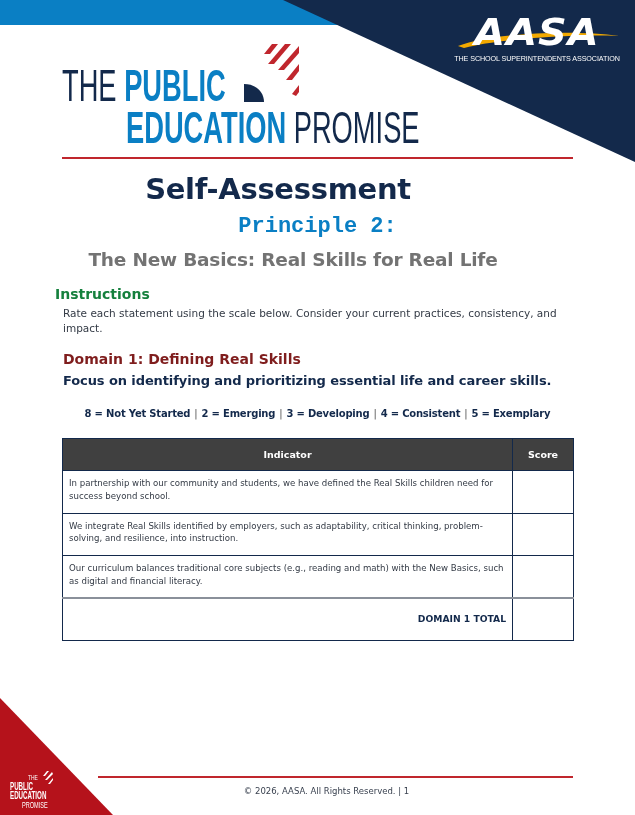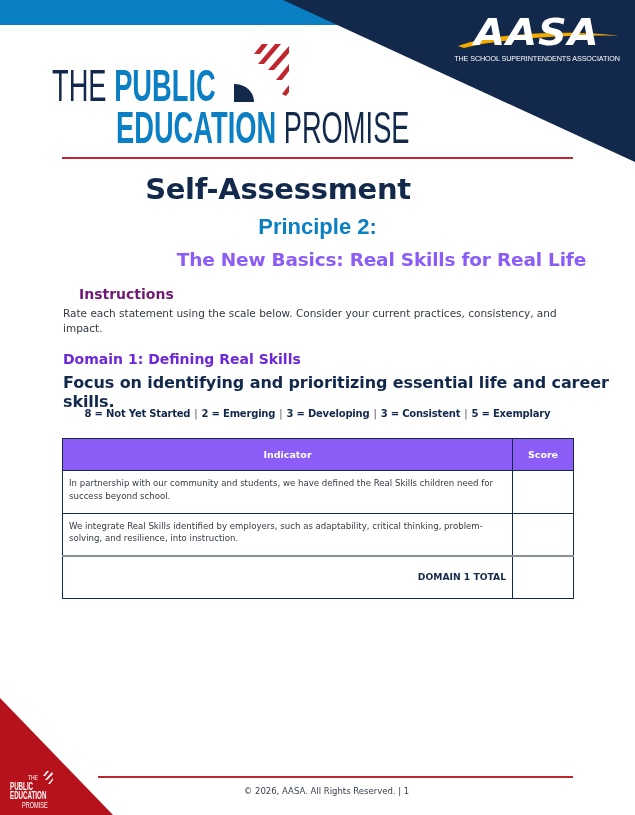--- a/index.html
+++ b/index.html
@@ -15,21 +15,21 @@
     color: #ffffff; letter-spacing: 1px; line-height: 40px; font-style: italic;
     transform: scaleX(1.05);
   }
   .aasa-swoosh { position: absolute; left: 4px; top: 18px; width: 165px; height: 20px; }
   .aasa-tagline {
     position: absolute; left: 0; top: 42px; width: 170px; text-align: center;
     font-family: Liberation Sans, sans-serif; font-size: 7.2px; color: #ffffff;
     letter-spacing: -0.1px; white-space: nowrap;
   }
 
-  .pep-logo { position: absolute; left: 52px; top: 40px; width: 400px; height: 110px; z-index: 2; }
+  .pep-logo { position: absolute; left: 62px; top: 40px; width: 400px; height: 110px; z-index: 2; }
   .pep-line {
     position: absolute; white-space: nowrap;
     font-family: "Liberation Sans", sans-serif; font-size: 44px; line-height: 44px;
     transform-origin: left top; transform: scaleX(0.62);
   }
   .pep-line1 { left: 0; top: 24px; }
   .pep-line2 { left: 64px; top: 66px; }
   .pep-thin { color: #13294b; font-weight: normal; }
   .pep-bold { color: #0a7fc4; font-weight: bold; }
   .pep-mark { position: absolute; left: 180px; top: 0; width: 62px; height: 66px; }
@@ -38,60 +38,60 @@
   .rule-top { left: 62px; top: 157px; width: 511px; }
   .rule-bottom { left: 98px; top: 776px; width: 475px; }
 
   .title {
     position: absolute; left: 0; top: 172px; width: 556px; text-align: center;
     font-family: "DejaVu Sans", sans-serif; font-weight: bold; font-size: 29px;
     color: #13294b; letter-spacing: -0.3px;
   }
   .principle {
     position: absolute; left: 0; top: 214px; width: 635px; text-align: center;
-    font-family: Liberation Sans, sans-serif; font-weight: bold; font-size: 22px;
+    font-family: Liberation Mono, monospace; font-weight: bold; font-size: 22px;
     color: #0a7fc4;
   }
   .subtitle {
-    position: absolute; left: 0; top: 249px; width: 586px; text-align: right;
+    position: absolute; left: 0; top: 249px; width: 586px; text-align: center;
     font-family: "DejaVu Sans", sans-serif; font-weight: bold; font-size: 18.5px;
-    color: #8b5cf6; letter-spacing: -0.2px;
+    color: #737373; letter-spacing: -0.2px;
   }
 
   .instr-heading {
-    position: absolute; left: 79px; top: 286px;
-    font-family: "DejaVu Sans", sans-serif; font-weight: bold; font-size: 14px; color: #701a75;
+    position: absolute; left: 55px; top: 286px;
+    font-family: "DejaVu Sans", sans-serif; font-weight: bold; font-size: 14px; color: #15803d;
   }
   .instr-text {
     position: absolute; left: 63px; top: 306px; width: 500px;
     font-family: "DejaVu Sans", sans-serif; font-size: 10.5px; line-height: 15px; color: #333a45;
   }
   .domain-heading {
     position: absolute; left: 63px; top: 351px;
-    font-family: "DejaVu Sans", sans-serif; font-weight: bold; font-size: 14px; color: #6d28d9;
+    font-family: "DejaVu Sans", sans-serif; font-weight: bold; font-size: 14px; color: #7f1d1d;
   }
   .domain-focus {
     position: absolute; left: 63px; top: 373px;
-    font-family: "DejaVu Sans", sans-serif; font-weight: bold; font-size: 16px; color: #13294b;
+    font-family: "DejaVu Sans", sans-serif; font-weight: bold; font-size: 13px; color: #13294b;
     letter-spacing: -0.1px;
   }
 
   .scale {
     position: absolute; left: 0; top: 408px; width: 635px; text-align: center;
     font-family: "DejaVu Sans", sans-serif; font-weight: bold; font-size: 10px; color: #13294b;
     white-space: nowrap; letter-spacing: -0.2px;
   }
   .scale .sep { font-weight: normal; color: #555; margin: 0 4px; }
 
   .table {
     position: absolute; left: 62px; top: 438px; width: 512px;
     border-collapse: collapse; z-index: 2;
   }
   .table th {
-    background: #8b5cf6; color: #ffffff; height: 32px;
+    background: #404040; color: #ffffff; height: 32px;
     font-family: "DejaVu Sans", sans-serif; font-weight: bold; font-size: 9.5px;
     text-align: center; border: 1px solid #13294b;
   }
   .table td {
     border: 1px solid #13294b; vertical-align: top;
     font-family: "DejaVu Sans", sans-serif; font-size: 8.6px; line-height: 12.5px;
     color: #333a45; padding: 6px 8px 0 6px; height: 42.5px;
   }
   .table td.score { width: 61px; }
   .table td.total-label {
@@ -151,37 +151,41 @@
 <h2 class="principle">Principle 2:</h2>
 <h3 class="subtitle">The New Basics: Real Skills for Real Life</h3>
 
 <div class="instr-heading">Instructions</div>
 <p class="instr-text">Rate each statement using the scale below. Consider your current practices, consistency, and impact.</p>
 
 <div class="domain-heading">Domain 1: Defining Real Skills</div>
 <div class="domain-focus">Focus on identifying and prioritizing essential life and career skills.</div>
 
 <div class="scale">
-  <span>8 = Not Yet Started</span><span class="sep">|</span><span>2 = Emerging</span><span class="sep">|</span><span>3 = Developing</span><span class="sep">|</span><span>3 = Consistent</span><span class="sep">|</span><span>5 = Exemplary</span>
+  <span>8 = Not Yet Started</span><span class="sep">|</span><span>2 = Emerging</span><span class="sep">|</span><span>3 = Developing</span><span class="sep">|</span><span>4 = Consistent</span><span class="sep">|</span><span>5 = Exemplary</span>
 </div>
 
 <table class="table">
   <thead>
     <tr>
       <th>Indicator</th>
       <th style="width:61px;margin-left:44px;">Score</th>
     </tr>
   </thead>
   <tbody>
     <tr>
       <td>In partnership with our community and students, we have defined the Real Skills children need for success beyond school.</td>
       <td class="score"></td>
     </tr>
     <tr>
       <td>We integrate Real Skills identified by employers, such as adaptability, critical thinking, problem-solving, and resilience, into instruction.</td>
+      <td class="score"></td>
+    </tr>
+    <tr>
+      <td>Our curriculum balances traditional core subjects (e.g., reading and math) with the New Basics, such as digital and financial literacy.</td>
       <td class="score"></td>
     </tr>
     <tr class="total">
       <td class="total-label">DOMAIN 1 TOTAL</td>
       <td class="score"></td>
     </tr>
   </tbody>
 </table>
 
 <div class="rule rule-bottom"></div>

